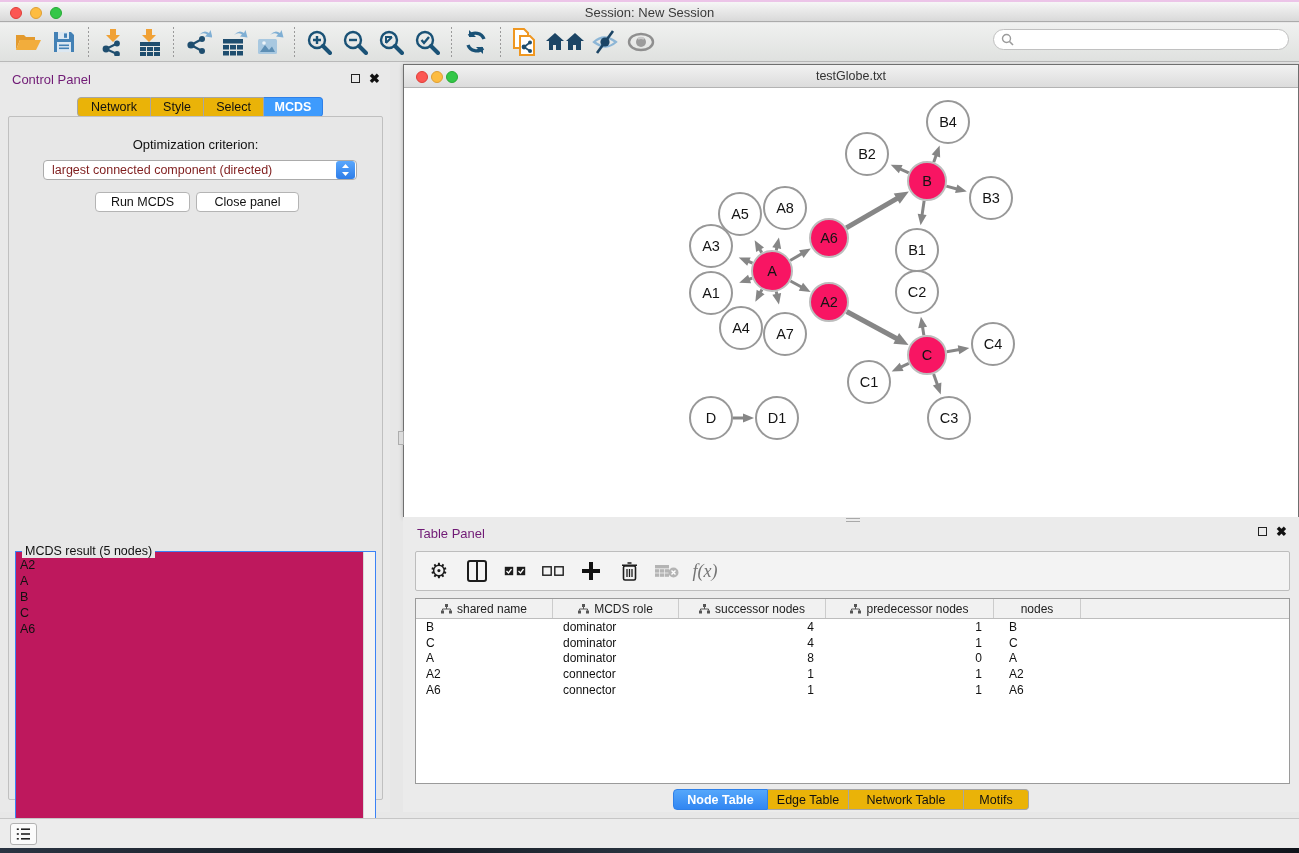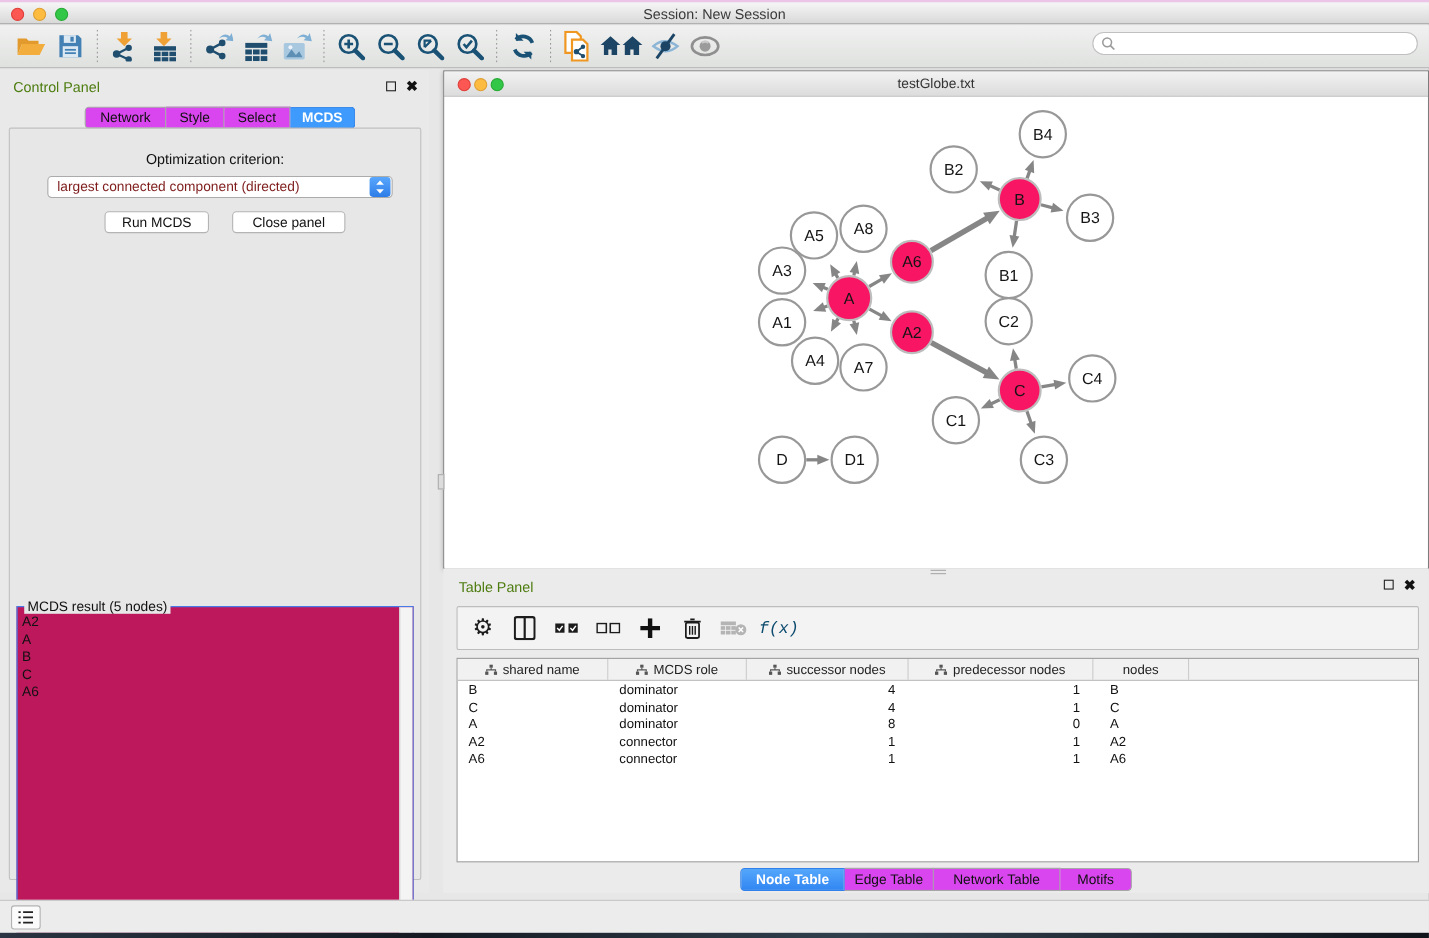--- a/index.html
+++ b/index.html
@@ -24,48 +24,48 @@
     display:flex; align-items:center; }
   .tb-btn { width:34px; height:32px; display:flex; align-items:center; justify-content:center;
     margin:0 1px; }
   .tb-sep { width:1px; height:30px; margin:0 6px;
     background-image:linear-gradient(#9a9a9a 2px, transparent 2px); background-size:1px 4px; }
   .searchbox { position:absolute; right:10px; top:6px; width:296px; height:21px;
     background:#fff; border:1px solid #c0c0c0; border-radius:11px; display:flex; align-items:center; padding-left:7px; }
   .searchbox input { border:none; outline:none; flex:1; font-size:12px; background:transparent; margin-left:5px; }
 
   
-  .panel-title { font-size:13px; color:#4d7c0f; }
+  .panel-title { font-size:13px; color:#701a75; }
   .float-icons { position:absolute; display:flex; gap:9px; align-items:center; }
   .sq-icon { width:9px; height:9px; border:1.6px solid #222; display:inline-block; }
   .x-icon { font-size:13px; font-weight:bold; color:#111; line-height:9px; }
 
   
   .control-panel { position:absolute; left:0; top:64px; width:390px; height:748px; background:#e9e9e9; }
   .cp-title { position:absolute; left:12px; top:8px; }
   .cp-float { right:10px; top:10px; }
   .cp-tabs { position:absolute; left:77px; top:33px; height:20px; display:flex; }
   .tab { height:20px; display:flex; align-items:center; justify-content:center;
-    background:#d946ef; border:1px solid #a6a6a6; border-left:none; font-size:12.5px; color:#111; }
+    background:#eab308; border:1px solid #a6a6a6; border-left:none; font-size:12.5px; color:#111; }
   .tab:first-child { border-left:1px solid #a6a6a6; border-radius:4px 0 0 4px; }
   .tab:last-child { border-radius:0 4px 4px 0; }
   .tab.active { background:#3e9bfd; border-color:#2f80e8; color:#fff;font-weight:bold; }
   .cp-body { position:absolute; left:8px; top:52px; width:375px; height:684px;
     background:#e7e7e7; border:1px solid #c0c0c0; border-radius:2px;padding-left:28px; }
   .opt-label { position:absolute; left:0; right:0; top:20px; text-align:center; font-size:13px; color:#111; }
   .dropdown { position:absolute; left:34px; top:43px; width:314px; height:20px; background:#fff;
     border:1px solid #ababab; border-radius:4px; display:flex; align-items:center; }
   .dropdown .dd-text { flex:1; font-size:12.5px; color:#7f1d1d; padding-left:8px; white-space:nowrap; }
   .dd-stepper { width:19px; height:18px; margin-right:1px; background:linear-gradient(#59a7fd,#2e7de8);
     border-radius:3px; display:flex; flex-direction:column; align-items:center; justify-content:center; }
   .dd-stepper svg { display:block; }
   .cp-btn { position:absolute; height:20px; background:#fff; border:1px solid #b4b4b4; border-radius:4px;
     font-size:12.5px; color:#111; display:flex; align-items:center; justify-content:center; }
   .run-btn { left:86px; top:75px; width:95px; }
-  .close-btn { left:202px; top:75px; width:103px; }
+  .close-btn { left:187px; top:75px; width:103px; }
   .fieldset { position:absolute; left:6px; top:391px; width:361px; height:332px;
     border:1px solid #3b82f6; background:#be185d;margin-top:43px; }
   .fieldset .legend { position:absolute; left:6px; top:-8px; background:#e7e7e7; padding:0 3px;
     font-size:12.5px; color:#111; }
   .result-list { position:absolute; left:4px; top:5px; font-size:12.5px; color:#111; line-height:16px; }
   .result-scroll { position:absolute; right:0; top:0; bottom:0; width:12px; background:#f4f4f4; border-left:1px solid #d8d8d8; }
 
   
   .net-window { position:absolute; left:403px; top:64px; width:896px; height:453px;
     border:1px solid #6f6f6f; background:#fff; box-shadow:0 1px 4px rgba(0,0,0,.25); }
@@ -80,21 +80,21 @@
   
   .table-panel { position:absolute; left:403px; top:517px; width:896px; height:295px; background:#ebebeb; }
   .tp-title { position:absolute; left:14px; top:9px; }
   .tp-float { right:12px; top:10px; }
   .h-grip { position:absolute; left:443px; top:1px; width:14px; height:4px;
     border-top:1px solid #a9a9a9; border-bottom:1px solid #a9a9a9; }
   .tp-toolbar { position:absolute; left:12px; top:34px; width:875px; height:40px;
     background:#f3f3f3; border:1px solid #bdbdbd; border-radius:2px; display:flex; align-items:center; padding-left:8px; }
   .tp-btn { height:30px; min-width:30px; display:flex; align-items:center; justify-content:center; margin-right:8px; }
   .gear-glyph { font-size:21px; color:#1c1c1c; line-height:20px; }
-  .fx-glyph { font-family:Liberation Mono, monospace; font-style:italic; font-size:15px; color:#0c4a6e; }
+  .fx-glyph { font-family:Liberation Serif, serif; font-style:italic; font-size:18px; color:#737373; }
 
   .data-table { position:absolute; left:12px; top:81px; width:875px; height:186px;
     background:#fff; border:1px solid #9a9a9a; overflow:hidden; }
   .thead { display:grid; grid-template-columns:137px 126px 147px 168px 87px 1fr; height:20px;
     background:#f1f1f1; border-bottom:1px solid #bdbdbd; }
   .th { display:flex; align-items:center; justify-content:center; gap:5px; font-size:12px; color:#222;
     border-right:1px solid #cccccc; overflow:hidden; }
   .th:last-child { border-right:none; }
   .trow { display:grid; grid-template-columns:137px 126px 147px 168px 87px 1fr; height:15.8px; }
   .td { font-size:12px; color:#111; display:flex; align-items:center; overflow:hidden; }

